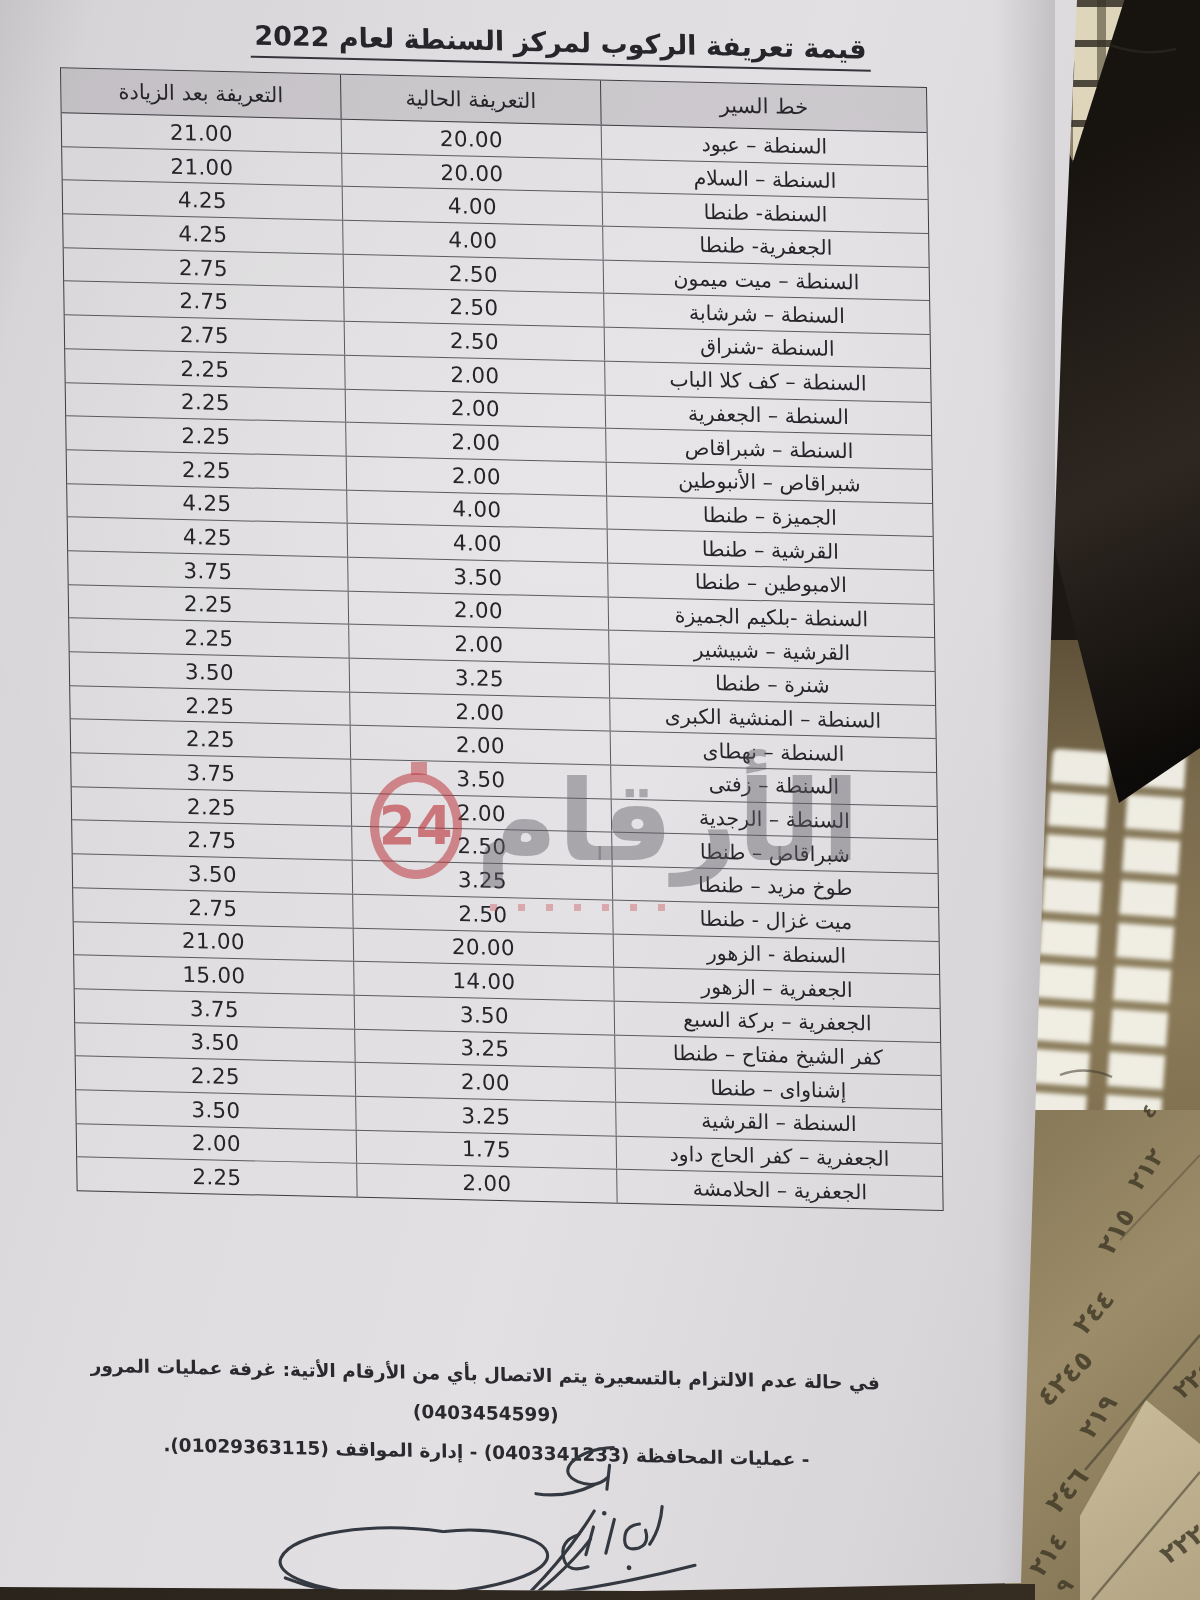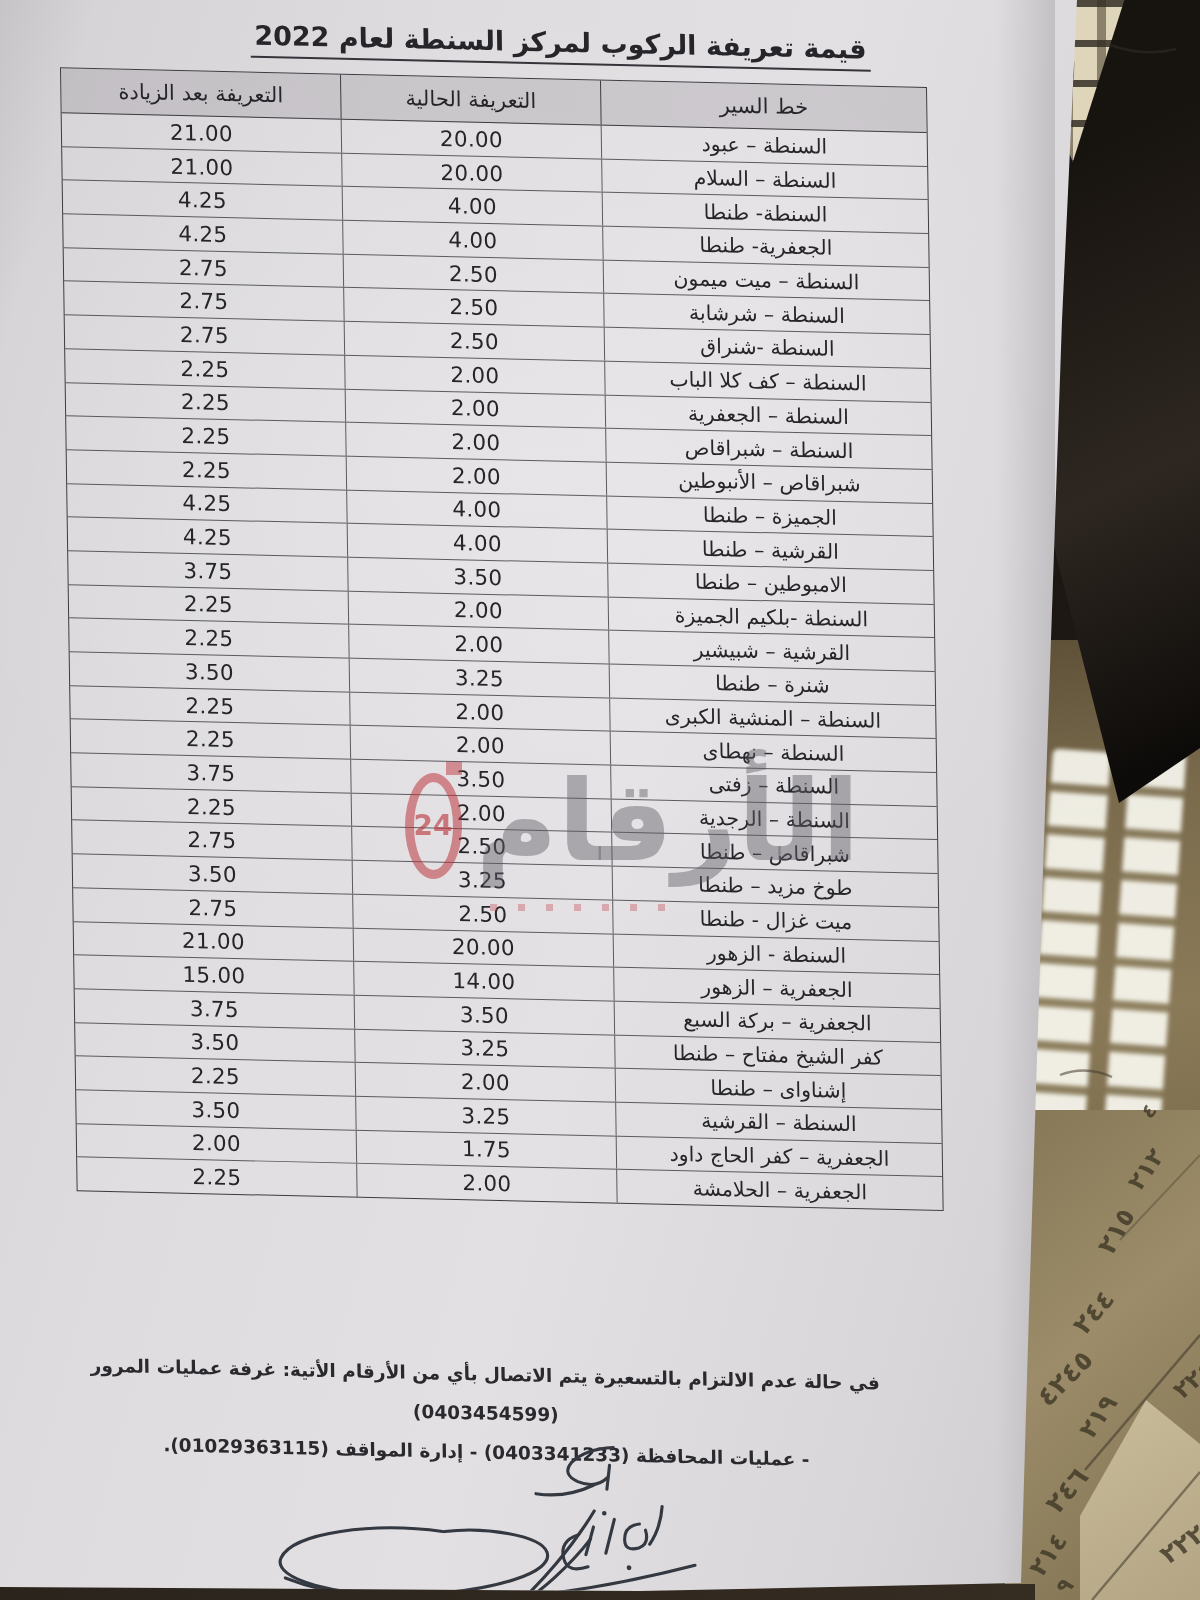--- a/index.html
+++ b/index.html
@@ -65,21 +65,21 @@
   .notes{position:absolute;left:30px;top:1344px;width:870px;text-align:center;direction:rtl;
      font-weight:bold;font-size:18.5px;line-height:39px;color:#2a2a2e;}
 
   
   .watermark{position:absolute;left:420px;top:728px;width:440px;height:185px;z-index:6;
      display:flex;align-items:center;justify-content:flex-start;direction:rtl;pointer-events:none;}
   .wm-text{font-size:112px;font-weight:bold;color:rgba(96,94,102,.45);letter-spacing:2px;line-height:1;}
   .wm-badge{position:relative;width:88px;height:88px;margin:10px 14px 0 0;border-radius:50%;
      border:9px solid rgba(188,56,62,.55);display:flex;align-items:center;justify-content:center;}
   .wm-badge::before{content:"";position:absolute;top:-20px;left:32px;width:16px;height:13px;background:rgba(188,56,62,.5);}
-  .wm-badge span{font-size:28px;font-weight:bold;color:rgba(188,52,58,.62);}
+  .wm-badge span{font-size:53px;font-weight:bold;color:rgba(188,52,58,.62);}
   .wm-dots{position:absolute;left:70px;bottom:2px;width:190px;height:7px;opacity:.45;
      background:repeating-linear-gradient(90deg,rgba(198,66,72,.8) 0 7px,rgba(0,0,0,0) 7px 28px);}
 
   .signature{position:absolute;left:120px;top:1412px;z-index:5;}
   .sig-stroke{fill:none;stroke:#343841;stroke-width:3.1;stroke-linecap:round;}
 </style>
 </head>
 <body>
 
 <div class="scene">

